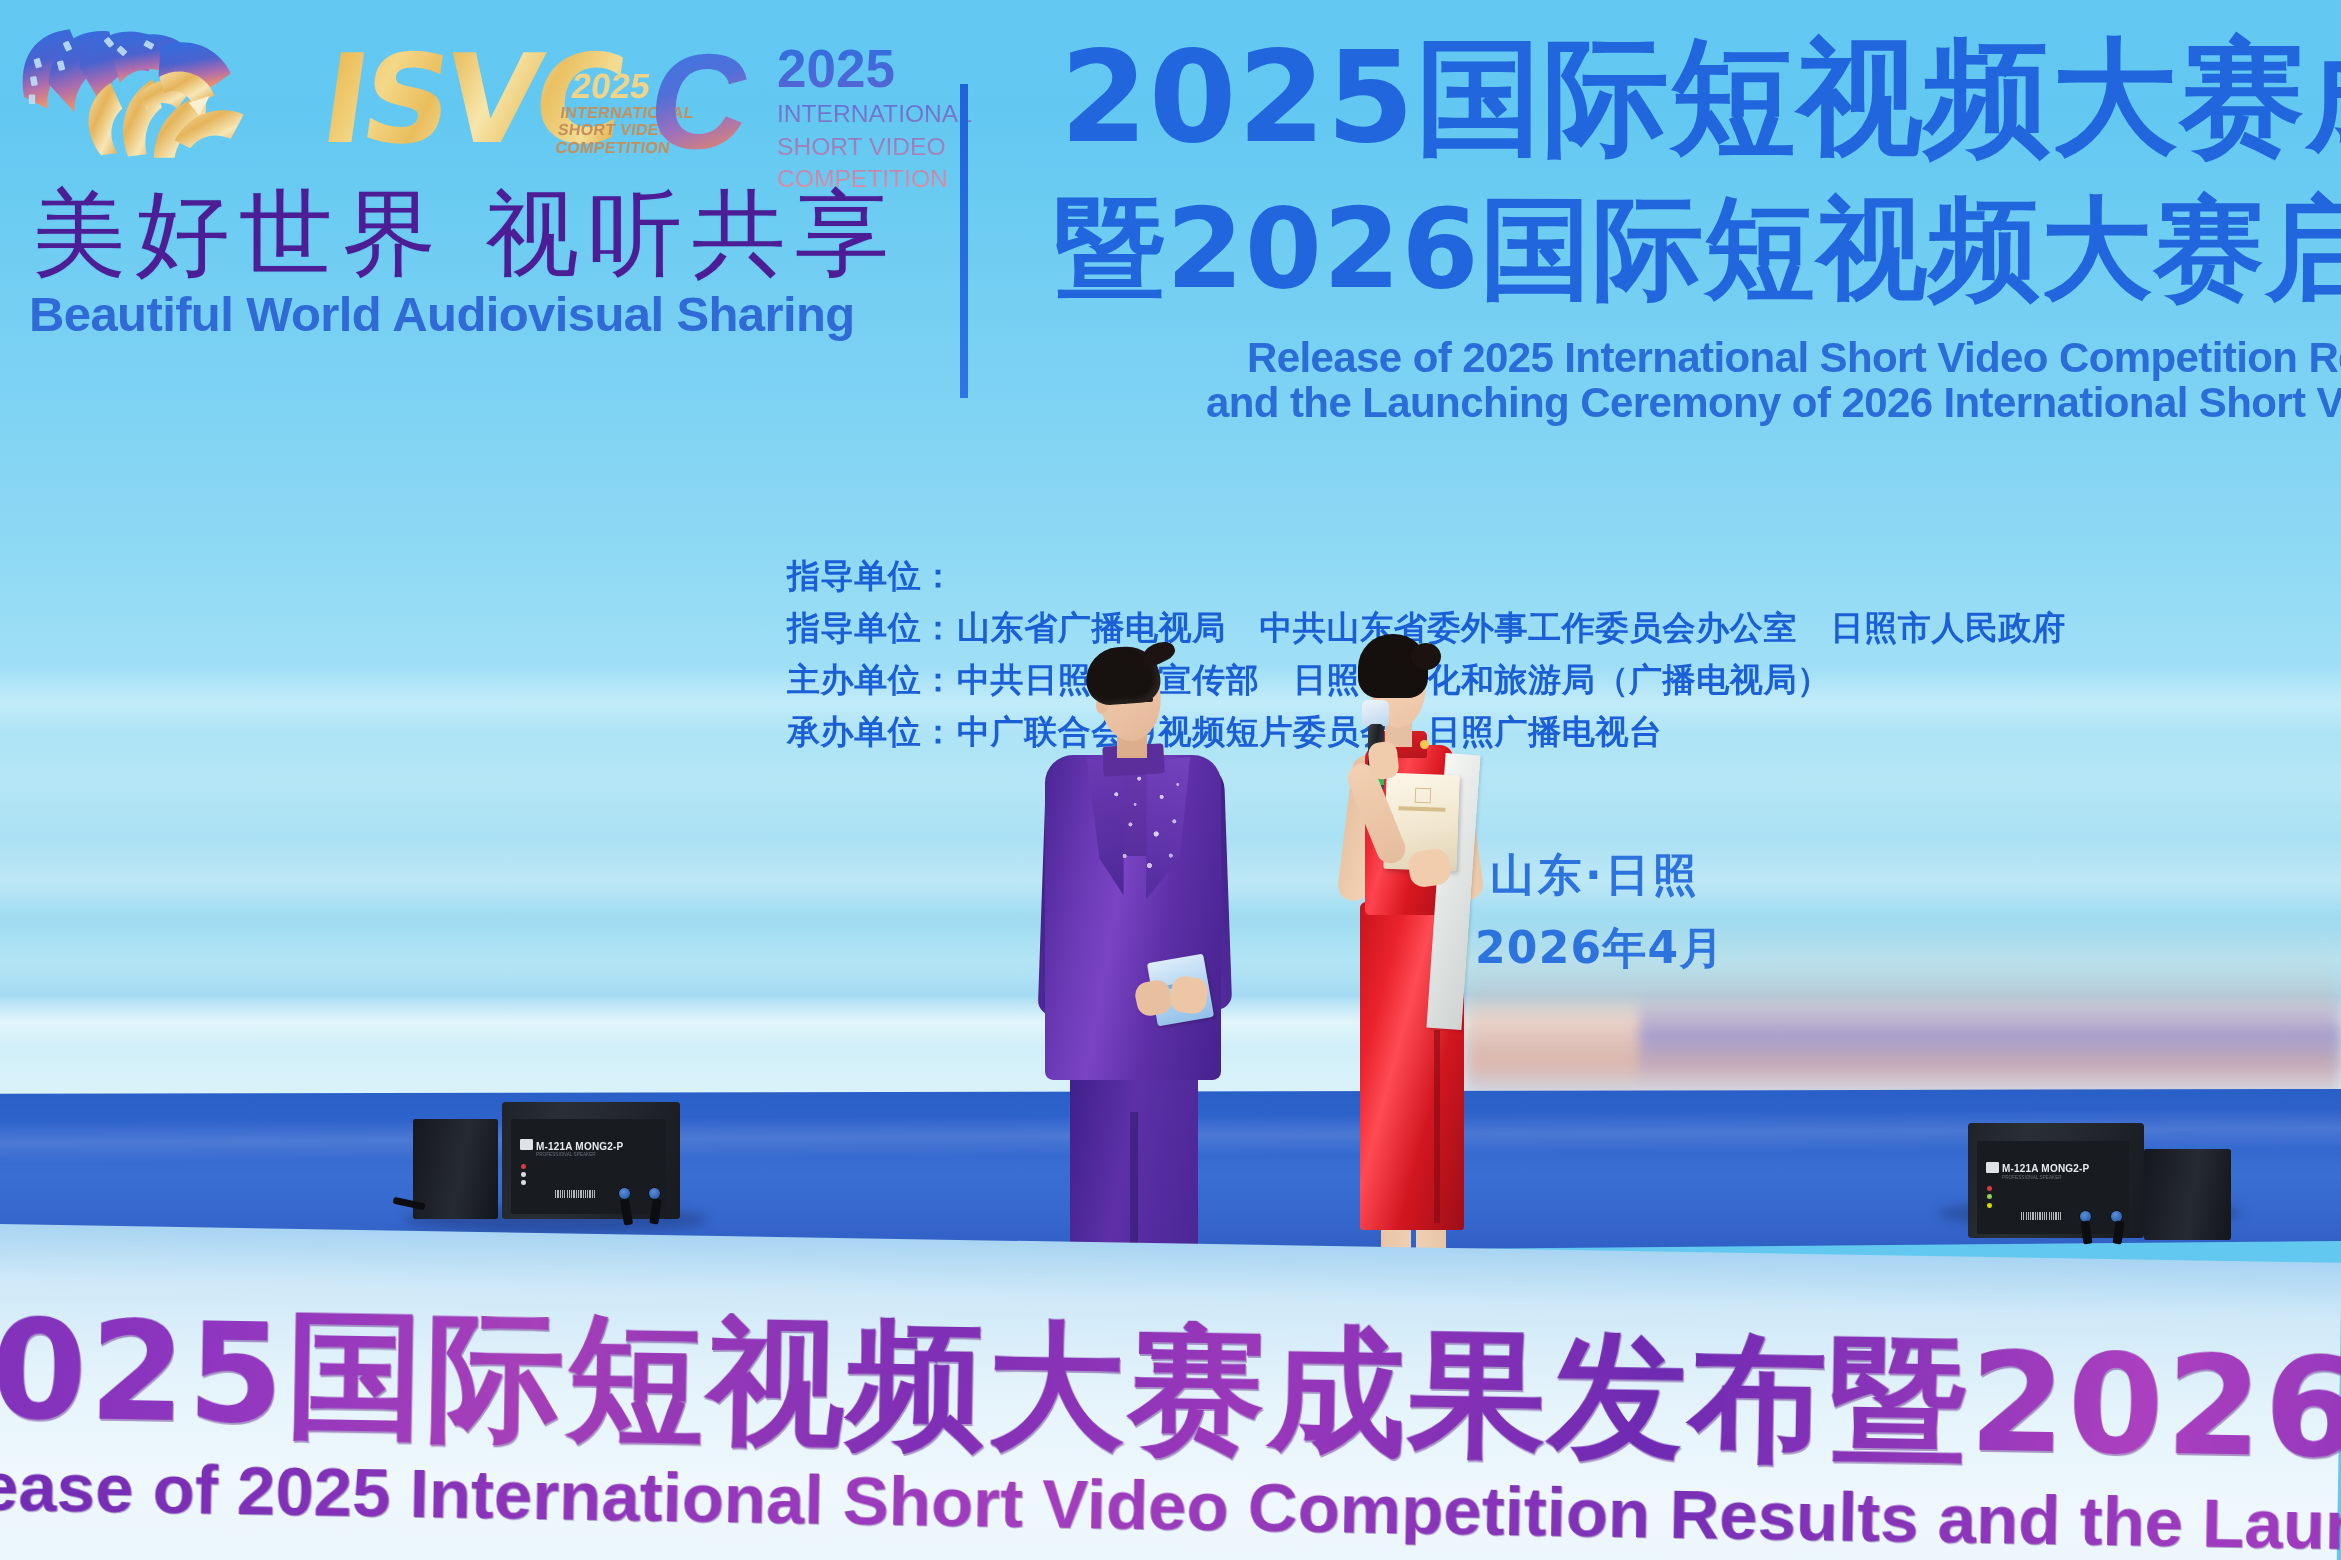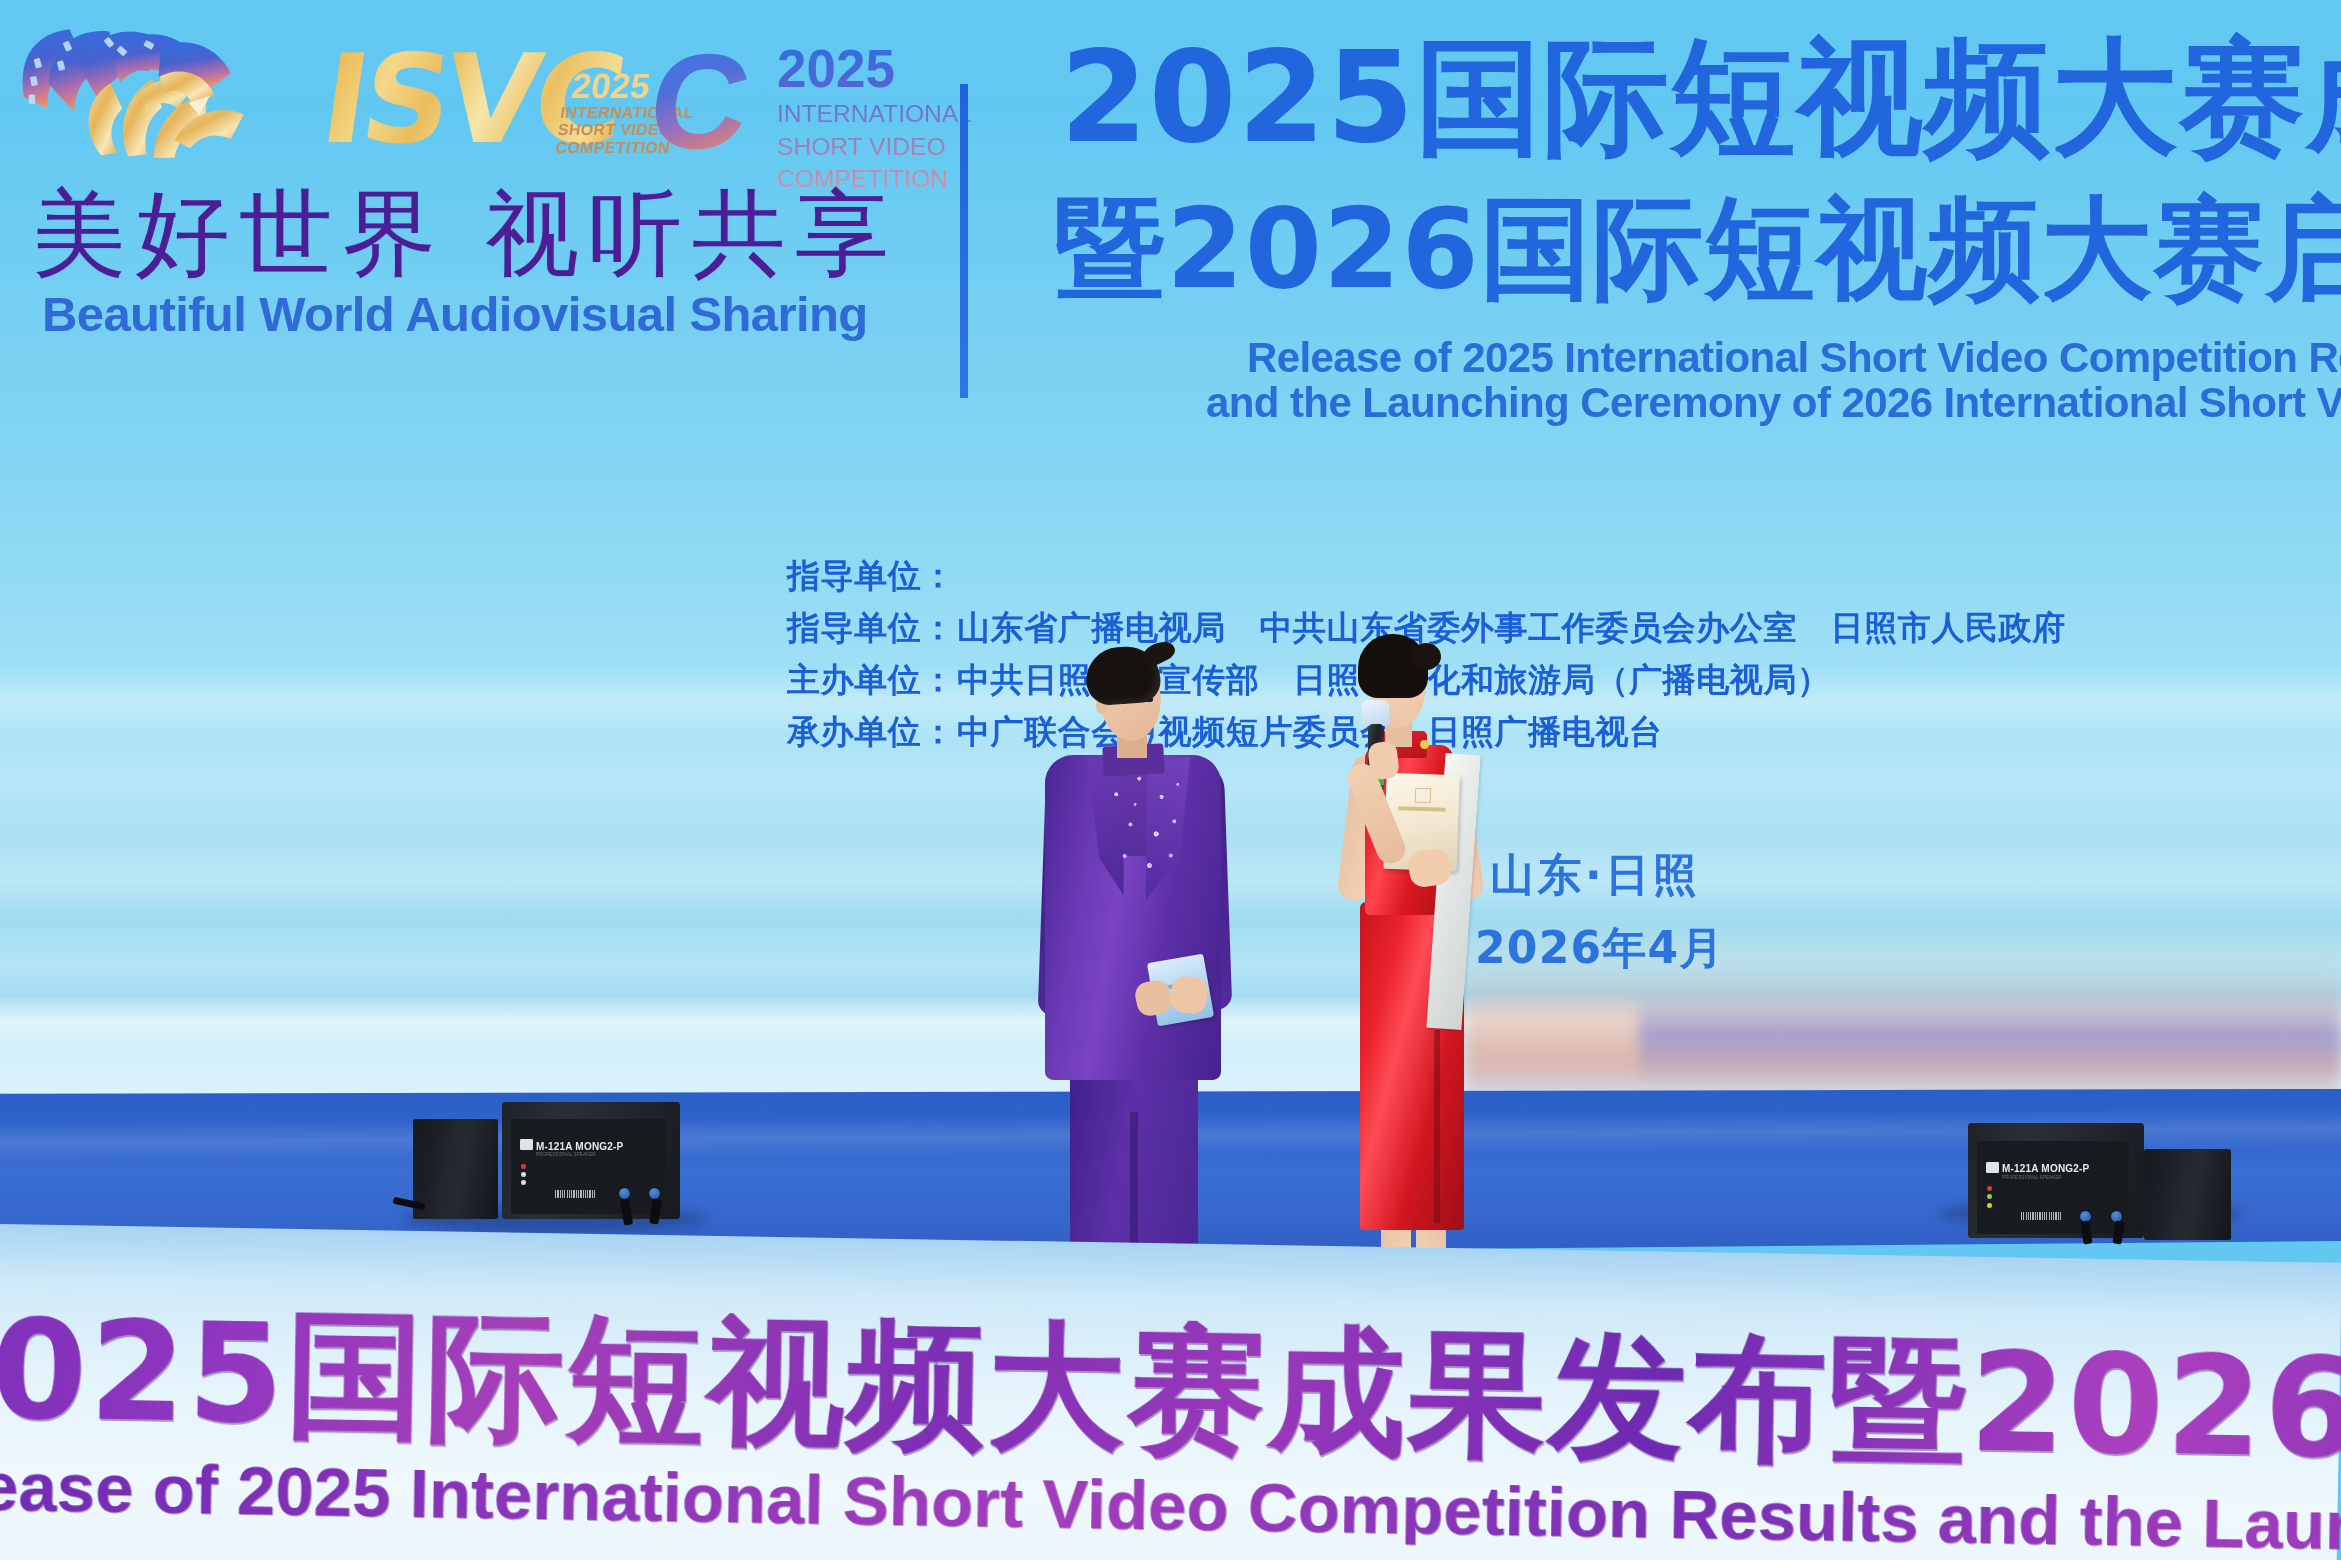--- a/index.html
+++ b/index.html
@@ -71,21 +71,21 @@
     background:linear-gradient(160deg,#3c78e8 0%, #4f6fd8 38%, #9a6fc0 62%, #f08a5a 92%);
     -webkit-background-clip:text; background-clip:text; color:transparent; transform:skewX(-8deg);}
   .rb-2025 { position:absolute; left:764px; top:26px; font-size:53px; font-weight:bold; line-height:1;
     background:linear-gradient(180deg,#2f6fe0,#5a63d2); -webkit-background-clip:text; background-clip:text; color:transparent; }
   .rb-sub { position:absolute; left:764px; top:82px; font-size:24.6px; line-height:1.32; font-weight:500;
     background:linear-gradient(180deg,#5d6fd5,#e88fa0); -webkit-background-clip:text; background-clip:text; color:transparent; }
 
   .slogan-cn { position:absolute; left:32px; top:187px; font-size:94px; font-weight:normal; color:#4c1d95;
     font-family:"DejaVu Sans", sans-serif; letter-spacing:9.4px; line-height:1;
     text-shadow:0 0 1.2px rgba(40,100,210,.4);}
-  .slogan-en { position:absolute; left:42px; top:290px; font-size:49px; font-weight:600; color:#2f6ad6;
+  .slogan-en { position:absolute; left:29px; top:290px; font-size:49px; font-weight:600; color:#2f6ad6;
     letter-spacing:-0.6px; line-height:1; }
 
   
   .divider { position:absolute; left:960px; top:84px; width:8.2px; height:314px;
     background:linear-gradient(to bottom,#1e63d8,#2e74e6); }
 
   
   .title-cn1 { position:absolute; left:1060px; top:35px; font-size:126px; font-weight:bold; color:#2266dd;
     font-family:"DejaVu Sans", sans-serif; white-space:nowrap; letter-spacing:1.2px; line-height:1; }
   .title-cn2 { position:absolute; left:1054px; top:193px; font-size:111px; font-weight:bold; color:#2266dd;

